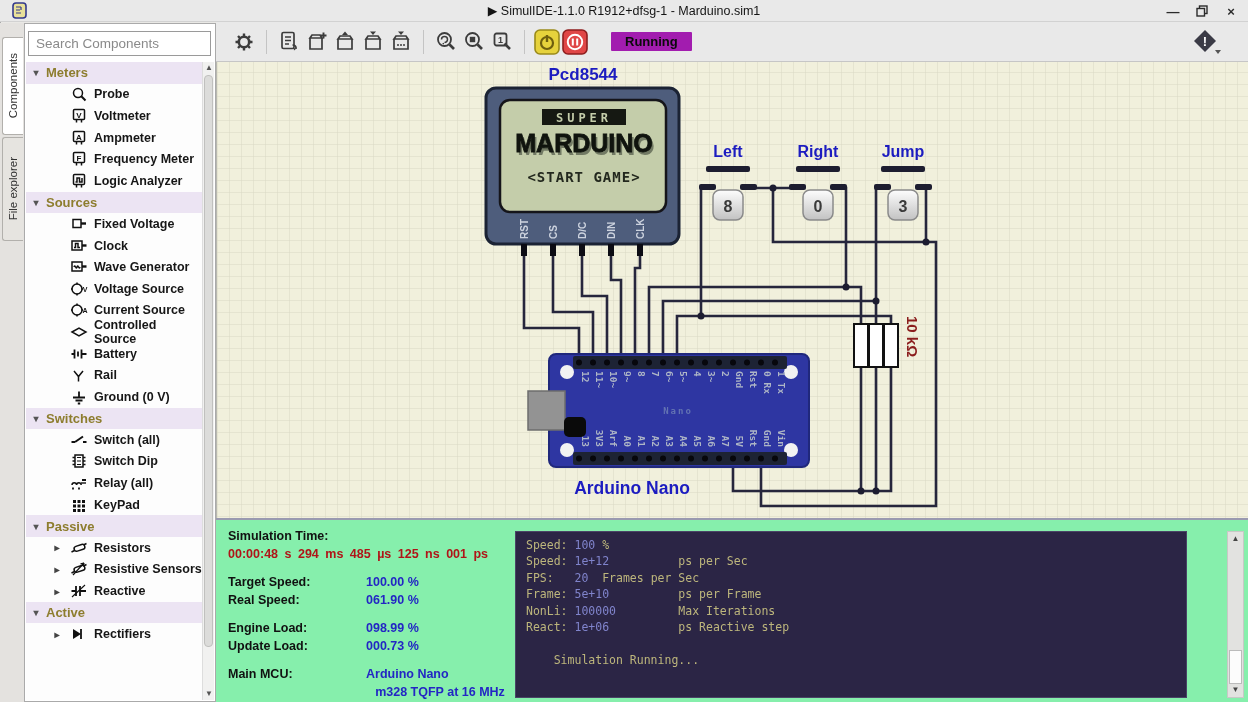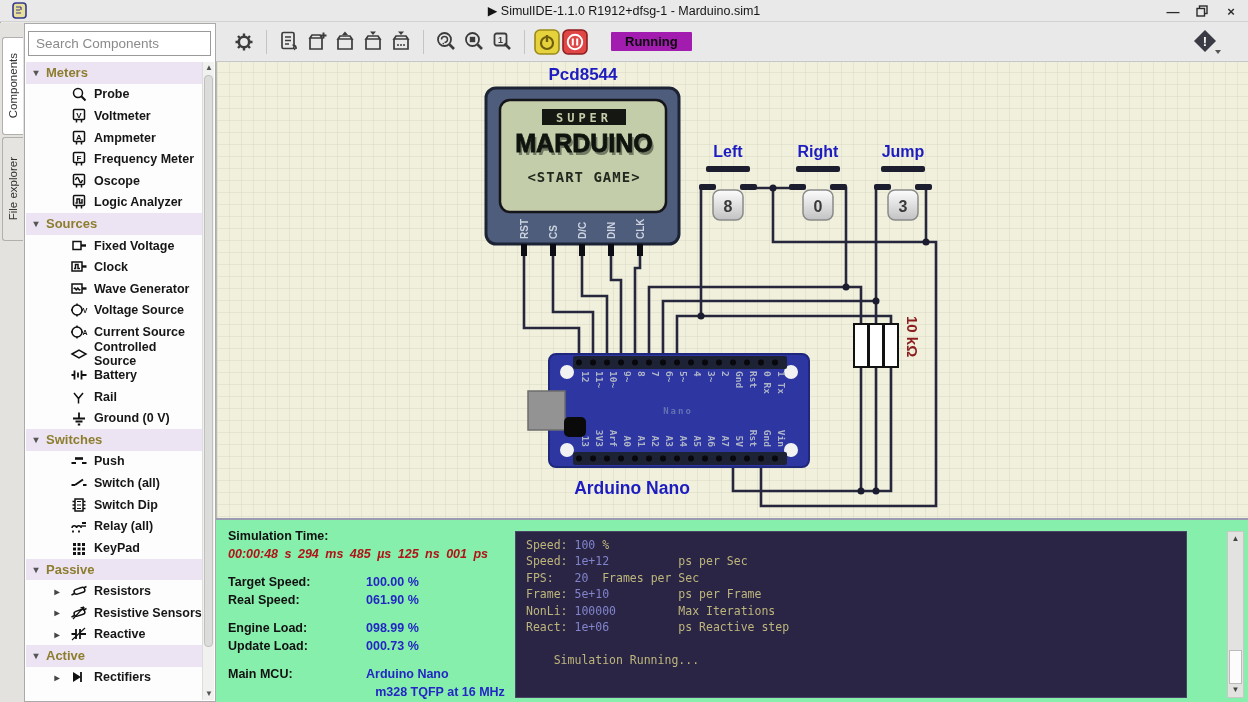--- a/index.html
+++ b/index.html
@@ -63,21 +63,21 @@
   .canvas { position:absolute; left:216px; top:62px; width:1032px; height:456px;
             border-left:1px solid #b8b8b0; }
   .canvas svg { display:block; }
 
   
   .bottom { position:absolute; left:216px; top:518px; width:1032px; height:184px;
             background:#86efac; border-top:2px solid #9a9ab0; }
   .stats { position:absolute; left:12px; top:7px; width:286px; font-size:12.5px; font-weight:bold; }
   .stats .lab { display:inline-block; width:138px; color:#111; }
   .stats .blue { color:#2326c4; }
-  .stats .red { color:#b01418; word-spacing:3px;font-style:italic; }
+  .stats .red { color:#b01418; word-spacing:3px; }
   .srow { line-height:18px; }
   .gap { margin-top:10px; }
   .mcu-detail { margin-left:138px; line-height:18px;text-align:center; }
 
   .console { position:absolute; left:299px; top:11px; width:672px; height:167px;
              background:#2b2545; border:1px solid #4a4466; overflow:hidden;
              font-family:"DejaVu Sans Mono",monospace; font-size:11.5px; line-height:16.4px;
              color:#bdb67c; padding:5px 0 0 10px; white-space:pre; }
   .console .v { color:#8084cc; }
   .cscroll { position:absolute; left:1011px; top:11px; width:17px; height:167px;
@@ -168,31 +168,20 @@
           </svg>
         </span>
         <span>Frequency Meter</span>
       </div>
       <div class="trow item">
         <span class="nocaret"></span>
         <span class="ticon">
           <svg width="20" height="16" viewBox="0 0 18 16" fill="none" stroke="#111" stroke-width="1.5">
             <rect x="3.5" y="1.5" width="11" height="10" rx="1"></rect>
             <path d="M6.5 11.5 v3 M11.5 11.5 v3"></path>
-            <path d="M5.5 7 q1.8 -5 3.5 0 q1.8 5 3.5 0"></path>
-          </svg>
-        </span>
-        <span>Oscope</span>
-      </div>
-      <div class="trow item">
-        <span class="nocaret"></span>
-        <span class="ticon">
-          <svg width="20" height="16" viewBox="0 0 18 16" fill="none" stroke="#111" stroke-width="1.5">
-            <rect x="3.5" y="1.5" width="11" height="10" rx="1"></rect>
-            <path d="M6.5 11.5 v3 M11.5 11.5 v3"></path>
             <path d="M5.5 9 h1.5 v-4 h2.5 v4 h2.5 v-4"></path>
           </svg>
         </span>
         <span>Logic Analyzer</span>
       </div>
       <div class="trow cat">
         <span class="arr">▾</span>
         <span>Sources</span>
       </div>
       <div class="trow item">
@@ -283,30 +272,20 @@
         <span class="ticon">
           <svg width="20" height="16" viewBox="0 0 18 16" fill="none" stroke="#111" stroke-width="1.5">
             <path d="M9 2.5 v6 M3 8.5 h12 M5.5 11.5 h7 M7.8 14.5 h2.4" stroke-width="1.8"></path>
           </svg>
         </span>
         <span>Ground (0 V)</span>
       </div>
       <div class="trow cat">
         <span class="arr">▾</span>
         <span>Switches</span>
-      </div>
-      <div class="trow item">
-        <span class="nocaret"></span>
-        <span class="ticon">
-          <svg width="20" height="16" viewBox="0 0 18 16" fill="none" stroke="#111" stroke-width="1.5">
-            <path d="M1.5 10 h4.5 M12 10 h4.5" stroke-width="2"></path>
-            <path d="M5 5.5 h8" stroke-width="2.6"></path>
-          </svg>
-        </span>
-        <span>Push</span>
       </div>
       <div class="trow item">
         <span class="nocaret"></span>
         <span class="ticon">
           <svg width="20" height="16" viewBox="0 0 18 16" fill="none" stroke="#111" stroke-width="1.5">
             <path d="M1.5 10 h3.5 M13 10 h3.5" stroke-width="2"></path>
             <path d="M5 10 L13 4.5" stroke-width="2"></path>
           </svg>
         </span>
         <span>Switch (all)</span>

